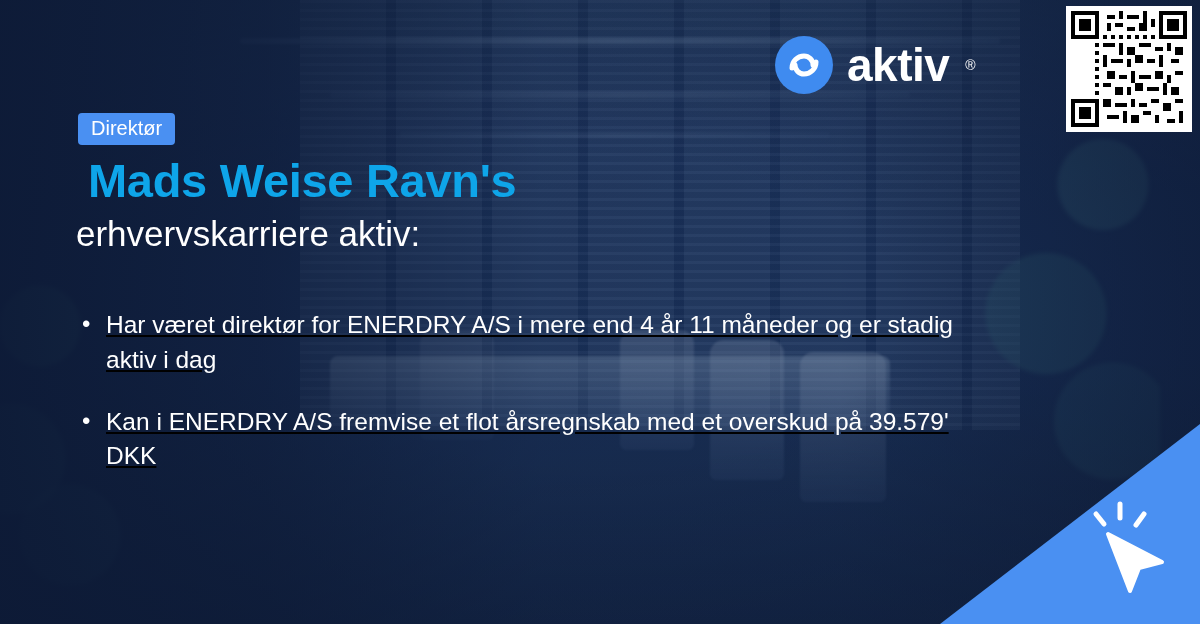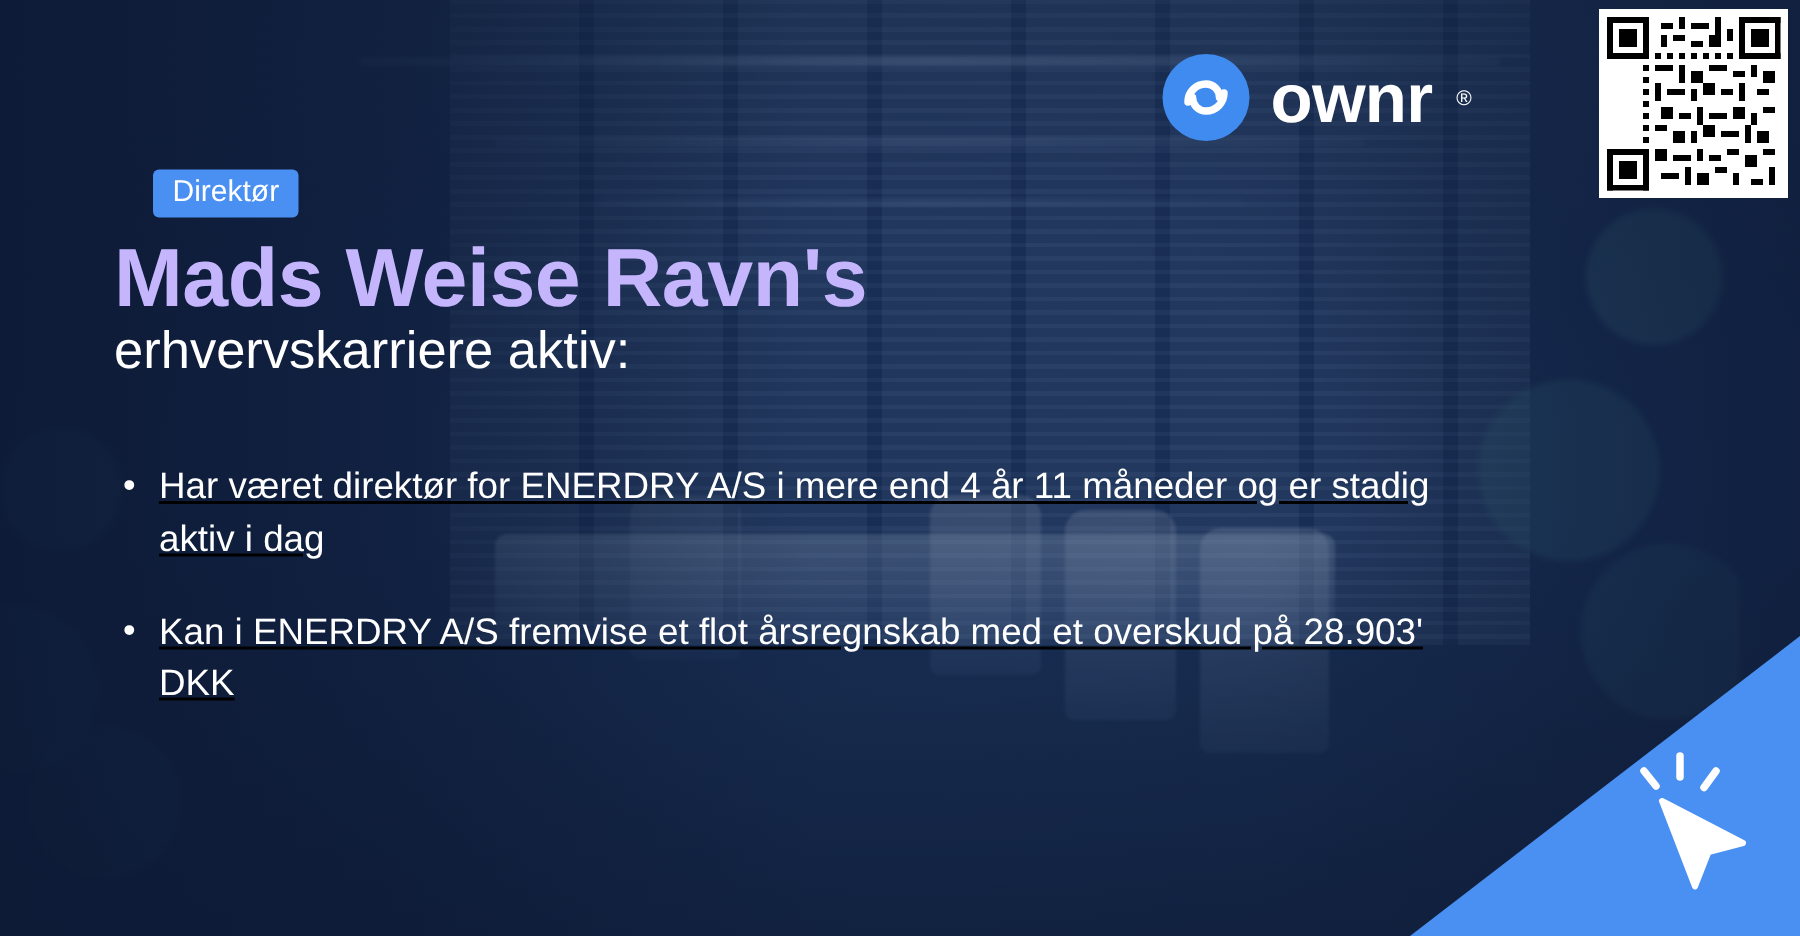--- a/index.html
+++ b/index.html
@@ -193,28 +193,27 @@
   .badge {
     position: absolute;
     left: 78px;
     top: 113px;
     background: #4a90f2;
     color: #ffffff;
     font-size: 20px;
     padding: 5px 13px 7px 13px;
     border-radius: 4px;
     line-height: 1;
-    margin-left: 24px;
   }
   .title {
     position: absolute;
-    left: 76px;
+    left: 88px;
     top: 152px;
-    color: #c4b5fd;
-    font-size: 55px;
+    color: #0ea5e9;
+    font-size: 47px;
     font-weight: bold;
     line-height: 1.22;
     letter-spacing: -0.3px;
     max-width: 900px;
   }
   .subtitle {
     position: absolute;
     left: 76px;
     top: 212px;
     color: #ffffff;
@@ -273,21 +272,21 @@
     <div class="vignette"></div>
   </div>
 
   <div class="logo">
     <span class="logo-mark">
       <svg width="40" height="40" viewBox="0 0 40 40" aria-hidden="true">
         <path d="M8 23 a12 12 0 0 1 12 -12 a9 9 0 0 1 9 9" fill="none" stroke="#ffffff" stroke-width="5" stroke-linecap="round"></path>
         <path d="M32 17 a12 12 0 0 1 -12 12 a9 9 0 0 1 -9 -9" fill="none" stroke="#ffffff" stroke-width="5" stroke-linecap="round"></path>
       </svg>
     </span>
-    <span class="logo-text">ownr</span>
+    <span class="logo-text">aktiv</span>
     <span class="logo-reg">®</span>
   </div>
 
   <div class="qr">
     <svg width="116" height="116" viewBox="0 0 29 29" shape-rendering="crispEdges" aria-hidden="true">
       <rect width="29" height="29" fill="#ffffff"></rect>
       <g fill="#000000">
 
         <rect x="0" y="0" width="7" height="1"></rect>
           <rect x="0" y="6" width="7" height="1"></rect>
@@ -377,21 +376,21 @@
     </svg>
   </div>
 
   <div class="badge">Direktør</div>
 
   <div class="title">Mads Weise Ravn's</div>
   <div class="subtitle">erhvervskarriere aktiv:</div>
 
   <ul class="bullets">
     <li>Har været direktør for ENERDRY A/S i mere end 4 år 11 måneder og er stadig aktiv i dag</li>
-    <li>Kan i ENERDRY A/S fremvise et flot årsregnskab med et overskud på 28.903' DKK</li>
+    <li>Kan i ENERDRY A/S fremvise et flot årsregnskab med et overskud på 39.579' DKK</li>
   </ul>
 
   <div class="corner-triangle"></div>
   <div class="cursor-icon">
     <svg width="96" height="104" viewBox="0 0 96 104" aria-hidden="true">
       <g stroke="#ffffff" stroke-width="5" stroke-linecap="round" fill="none">
         <line x1="14" y1="20" x2="22" y2="30"></line>
         <line x1="38" y1="10" x2="38" y2="24"></line>
         <line x1="62" y1="20" x2="54" y2="31"></line>
       </g>

